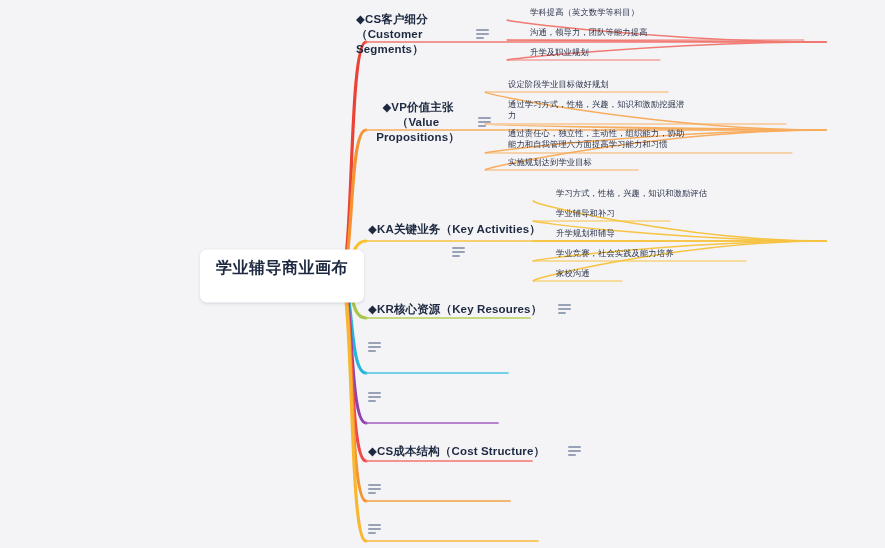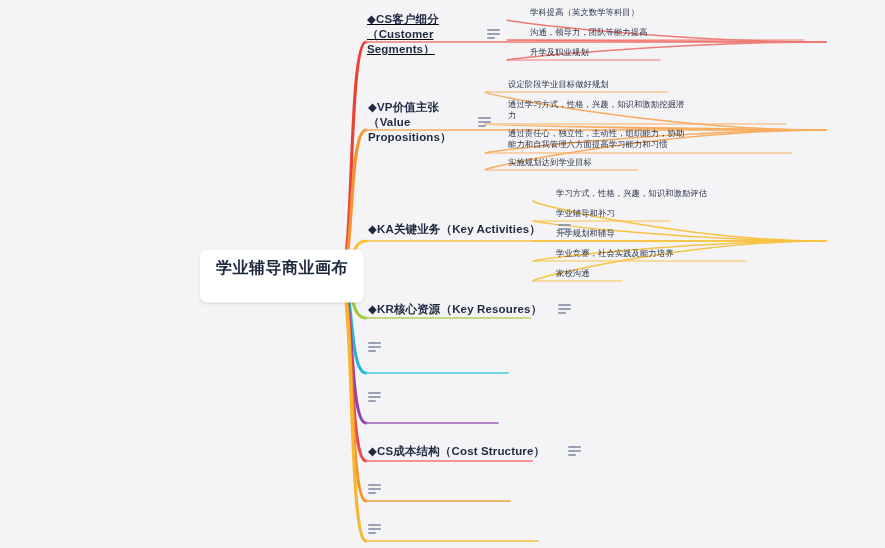--- a/index.html
+++ b/index.html
@@ -114,39 +114,39 @@
       <line x1="366" y1="461" x2="532" y2="461" stroke="#f3756f" stroke-width="1.7" stroke-linecap="round"></line>
       <path d="M 340 276 C 354.3 276, 348 501, 366 501" fill="none" stroke="#f59331" stroke-width="3.2" stroke-linecap="round"></path>
       <line x1="366" y1="501" x2="510" y2="501" stroke="#f5a142" stroke-width="1.7" stroke-linecap="round"></line>
       <path d="M 340 276 C 354.3 276, 348 541, 366 541" fill="none" stroke="#f7b733" stroke-width="3.2" stroke-linecap="round"></path>
       <line x1="366" y1="541" x2="538" y2="541" stroke="#f6bb3d" stroke-width="1.7" stroke-linecap="round"></line>
     </svg>
 
   <div class="root-node">学业辅导商业画布</div>
 
   <div id="branch-layer">
-      <div class="branch" style="left: 367px; top: 12px; text-decoration: underline;">
+      <div class="branch" style="left: 356px; top: 12px;">
         <div class="btext" style="width: 110px;">◆CS客户细分（Customer
 Segments）</div>
         <span class="note-icon">
           <i></i>
           <i></i>
           <i></i>
         </span>
       </div>
-      <div class="branch" style="left: 368px; top: 100px;">
+      <div class="branch" style="left: 368px; top: 100px; text-align: center;">
         <div class="btext" style="width: 100px;">◆VP价值主张（Value
 Propositions）</div>
         <span class="note-icon">
           <i></i>
           <i></i>
           <i></i>
         </span>
       </div>
-      <div class="branch" style="left: 368px; top: 222px;">
+      <div class="branch" style="left: 368px; top: 222px; flex-direction: column;">
         <div class="btext" style="width: 180px;">◆KA关键业务（Key Activities）</div>
         <span class="note-icon">
           <i></i>
           <i></i>
           <i></i>
         </span>
       </div>
       <div class="branch" style="left: 368px; top: 302px;">
         <div class="btext" style="width: 180px;">◆KR核心资源（Key Resoures）</div>
         <span class="note-icon">

